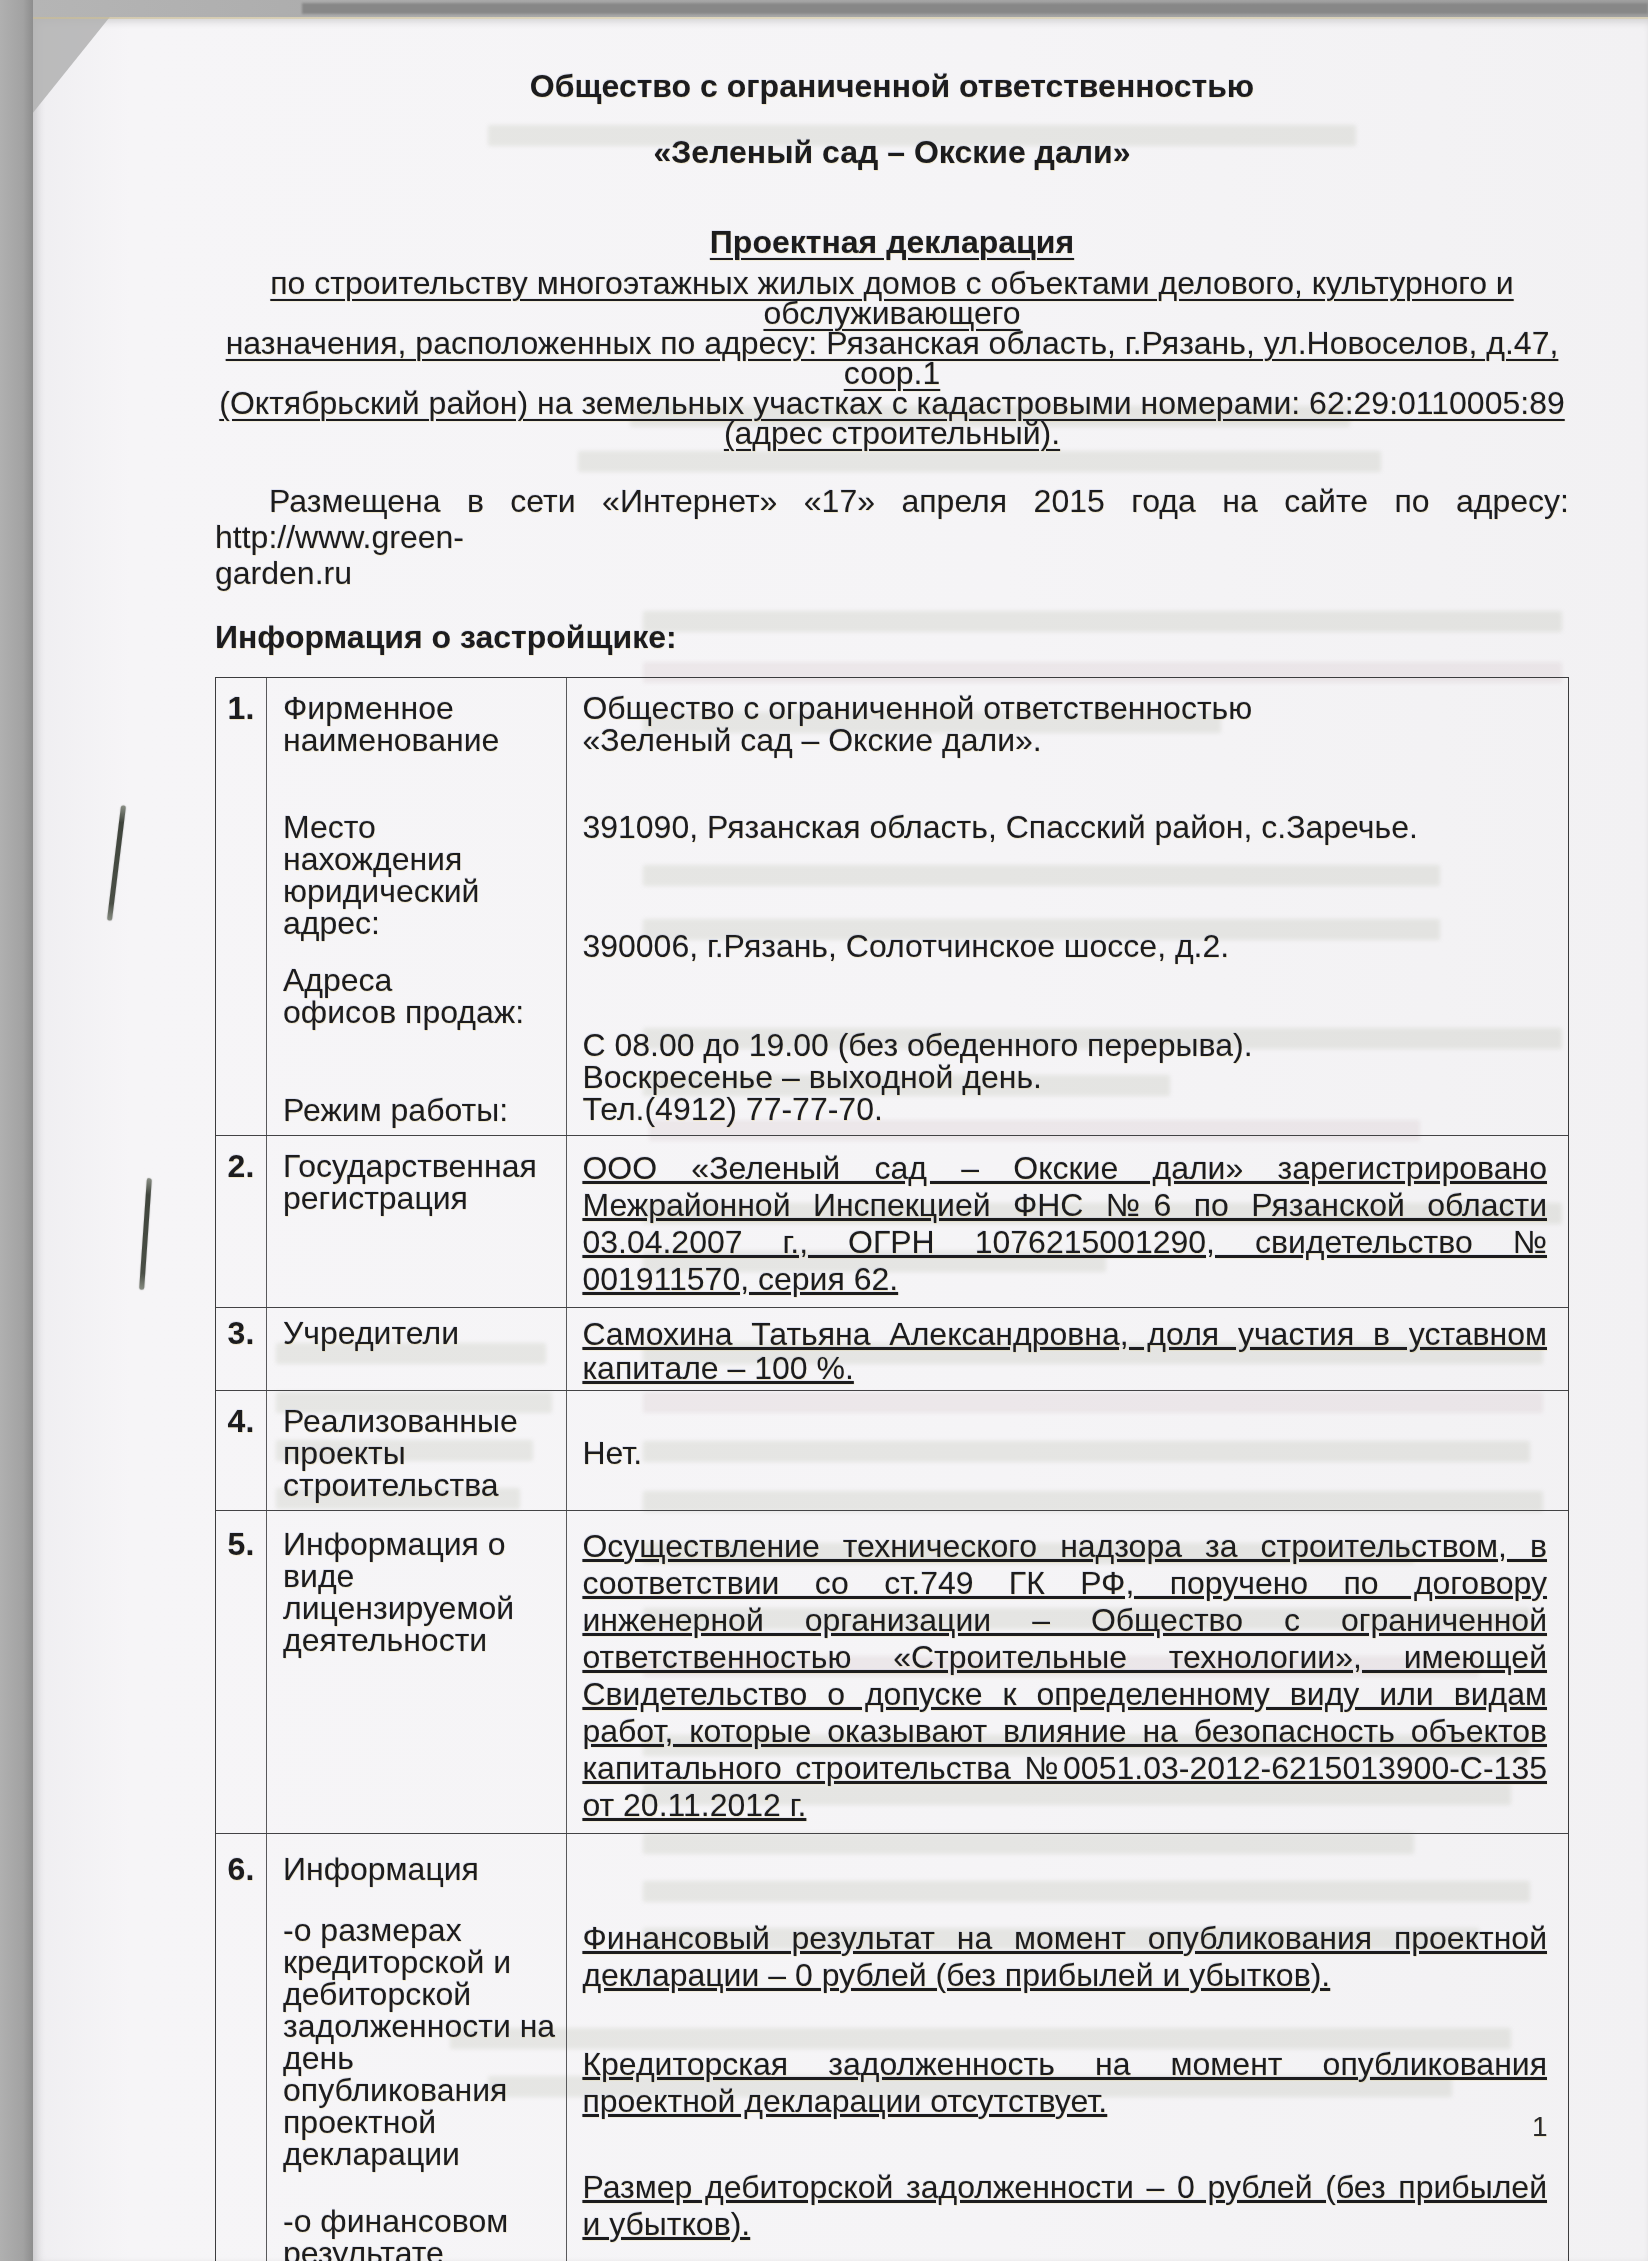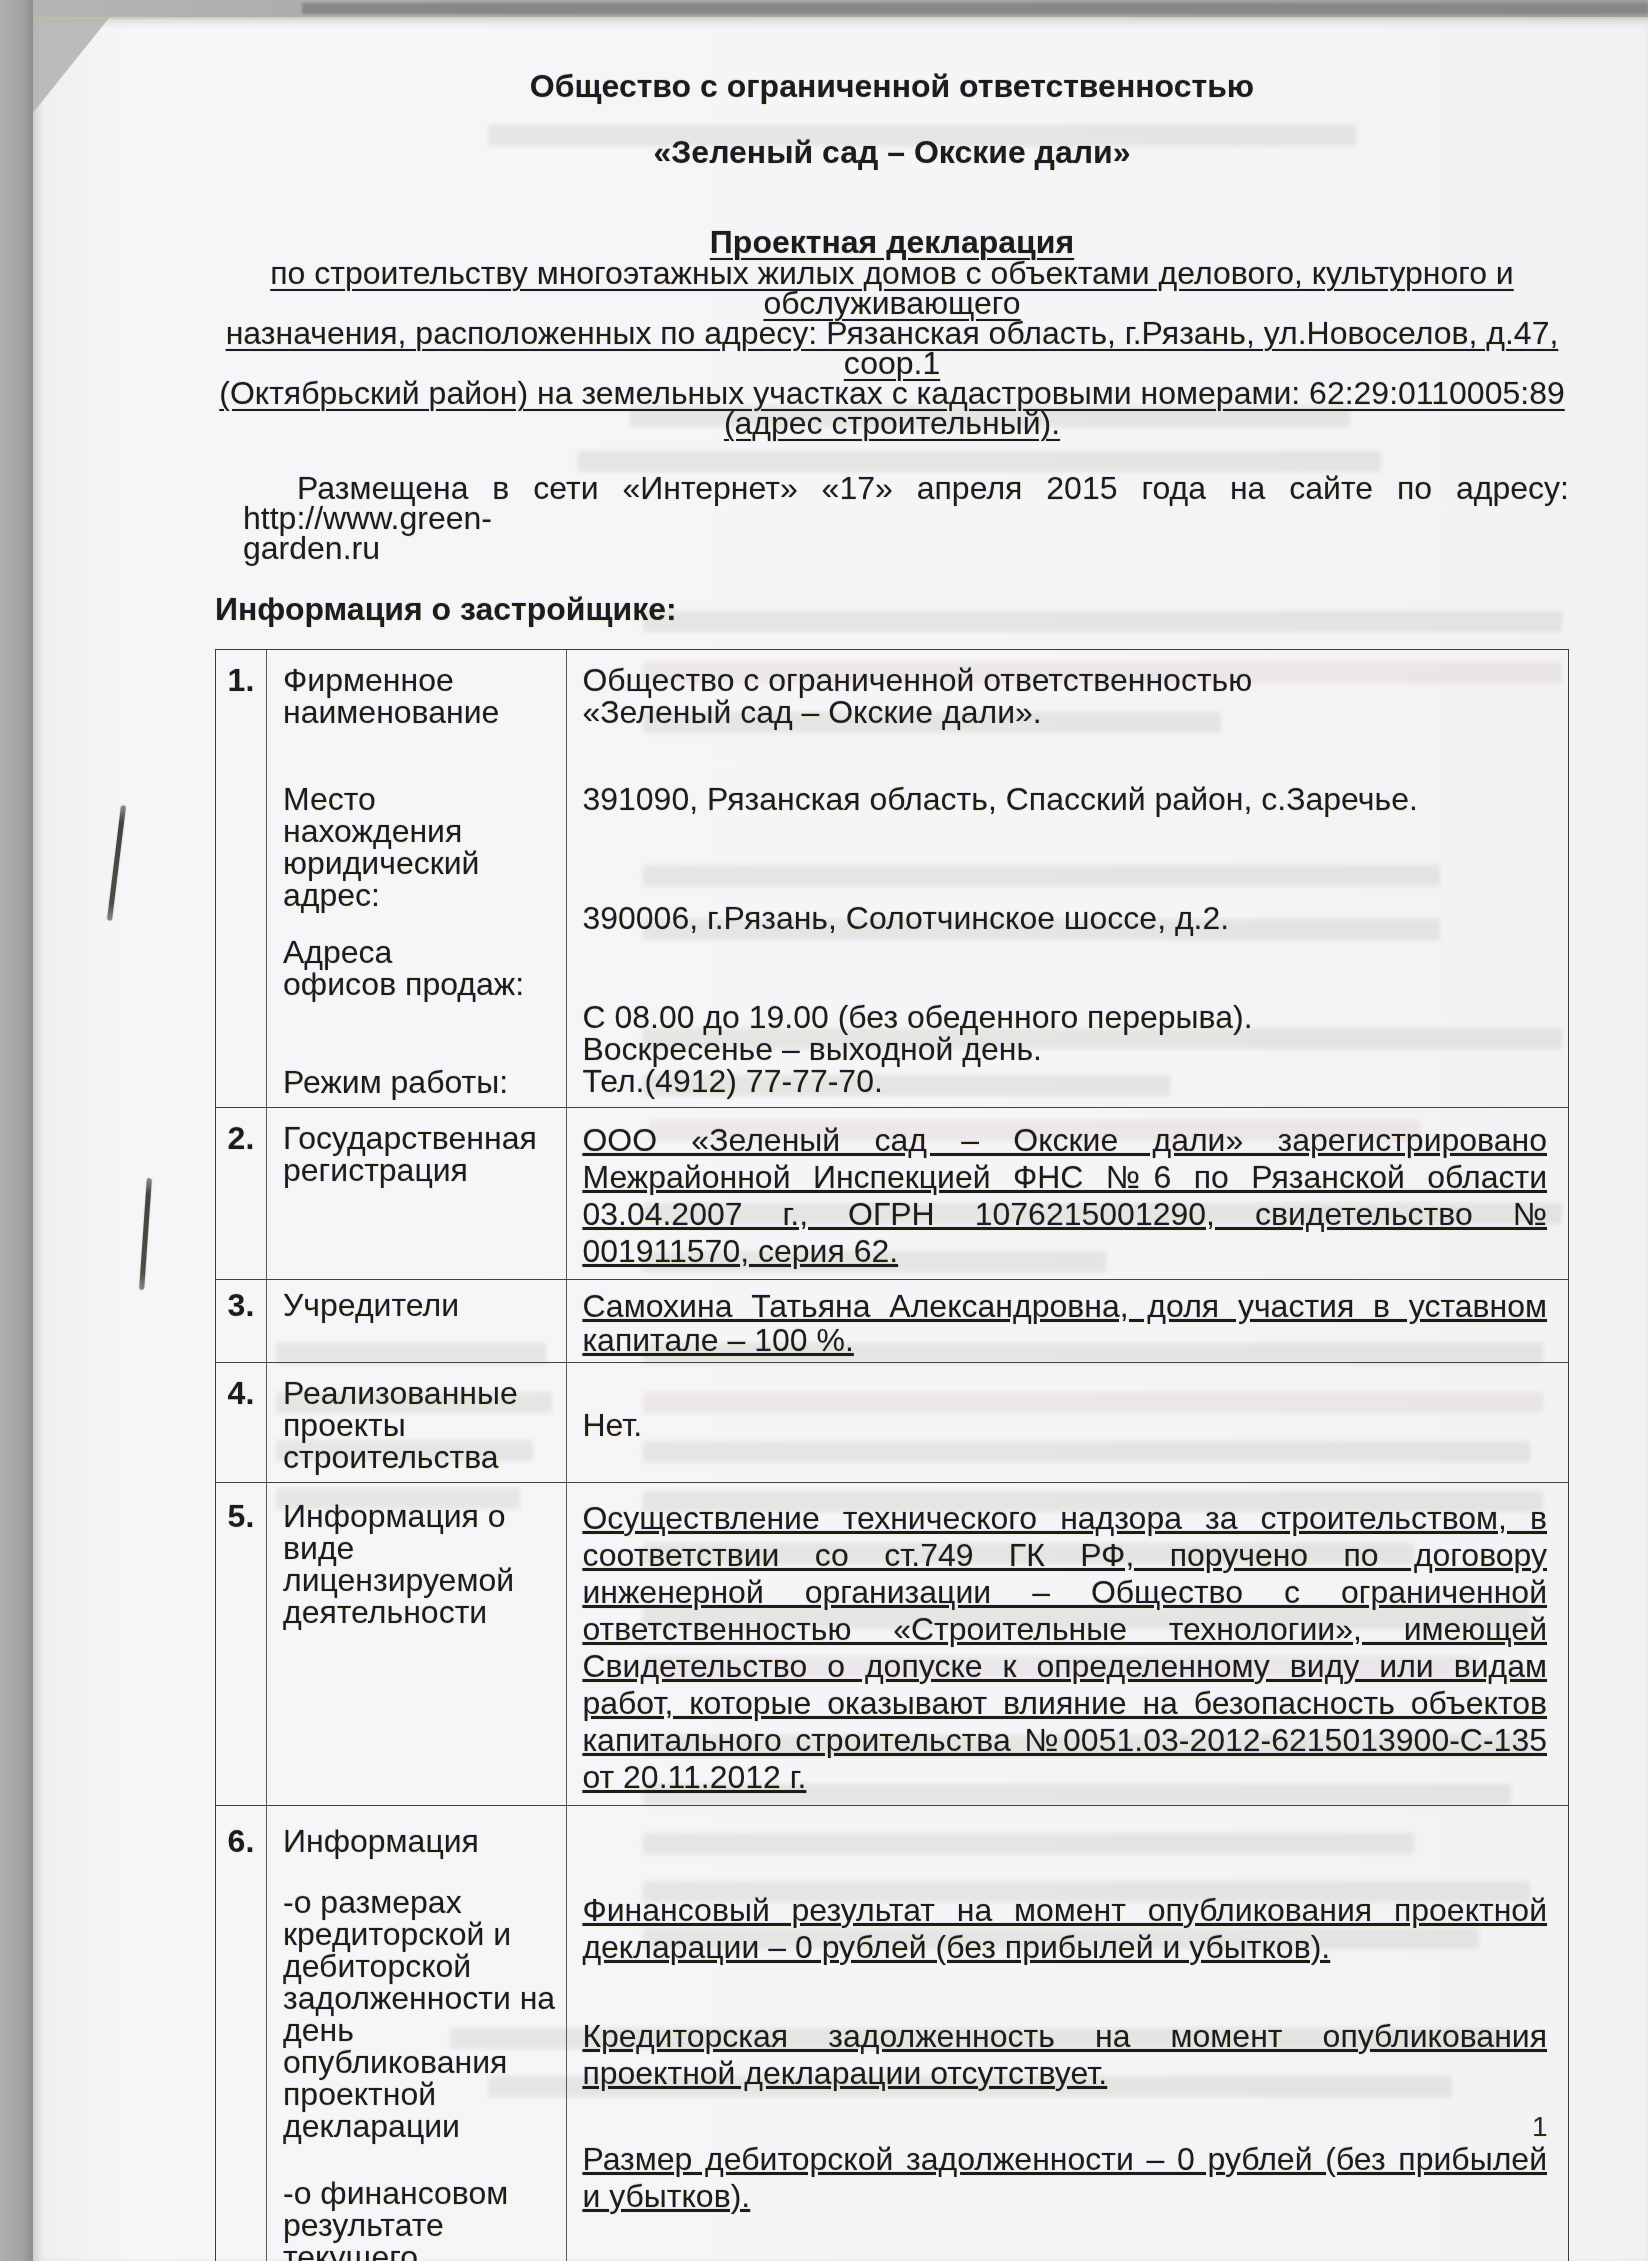--- a/index.html
+++ b/index.html
@@ -58,28 +58,27 @@
     position:absolute;left:215px;top:0;width:1354px;
     font-size:32px;line-height:32px;
     text-shadow:0.4px 0.6px 0 rgba(220,170,0,.18), -0.4px -0.6px 0 rgba(50,80,200,.12);
   }
   .center{text-align:center;}
   .bold{font-weight:bold;}
   .pre{white-space:pre-line;}
   .org-block{margin-top:70px;line-height:33px;}
   .title-line{margin-top:57px;text-decoration:underline;text-decoration-thickness:1.9px;text-underline-offset:5.1px;}
   .subtitle{
-    margin-top:0;line-height:30px;
+    margin-top:10px;line-height:30px;
     text-decoration:underline;text-decoration-thickness:1.9px;text-underline-offset:5.1px;
   }
   .published{
-    margin-top:35px;line-height:30px;
+    margin-top:35px;line-height:36px;
     text-align:justify;text-align-last:justify;
     text-indent:54px;
-    margin-left:28px;
   }
   .section-heading{margin-top:30px;}
   
   .dtable{
     margin-top:24.4px;width:1354px;
     border:1.9px solid #3c3c3e;
     box-sizing:border-box;
     background:transparent;
   }
   .trow{

